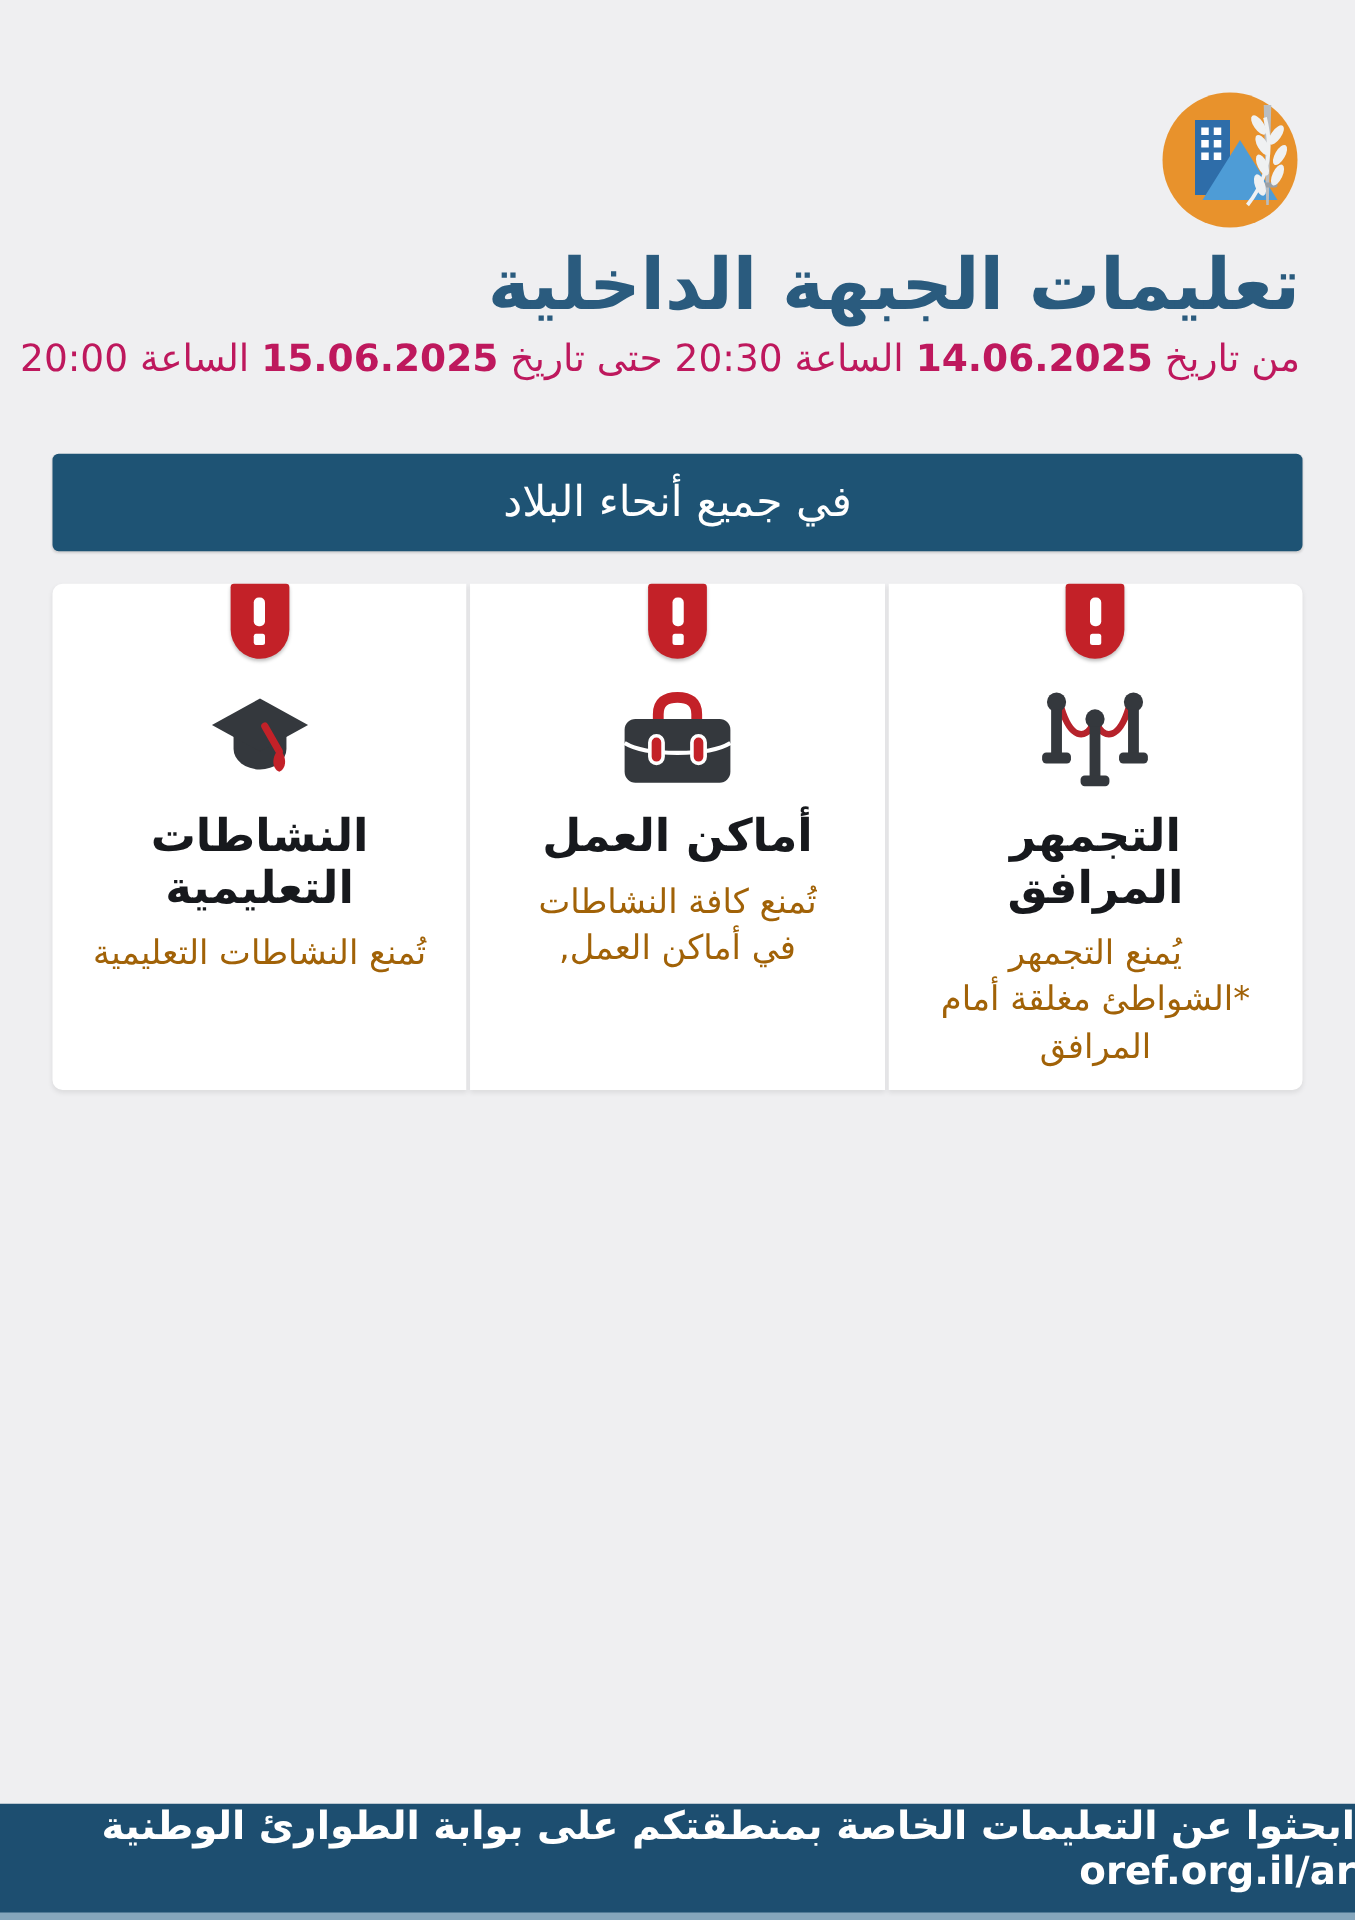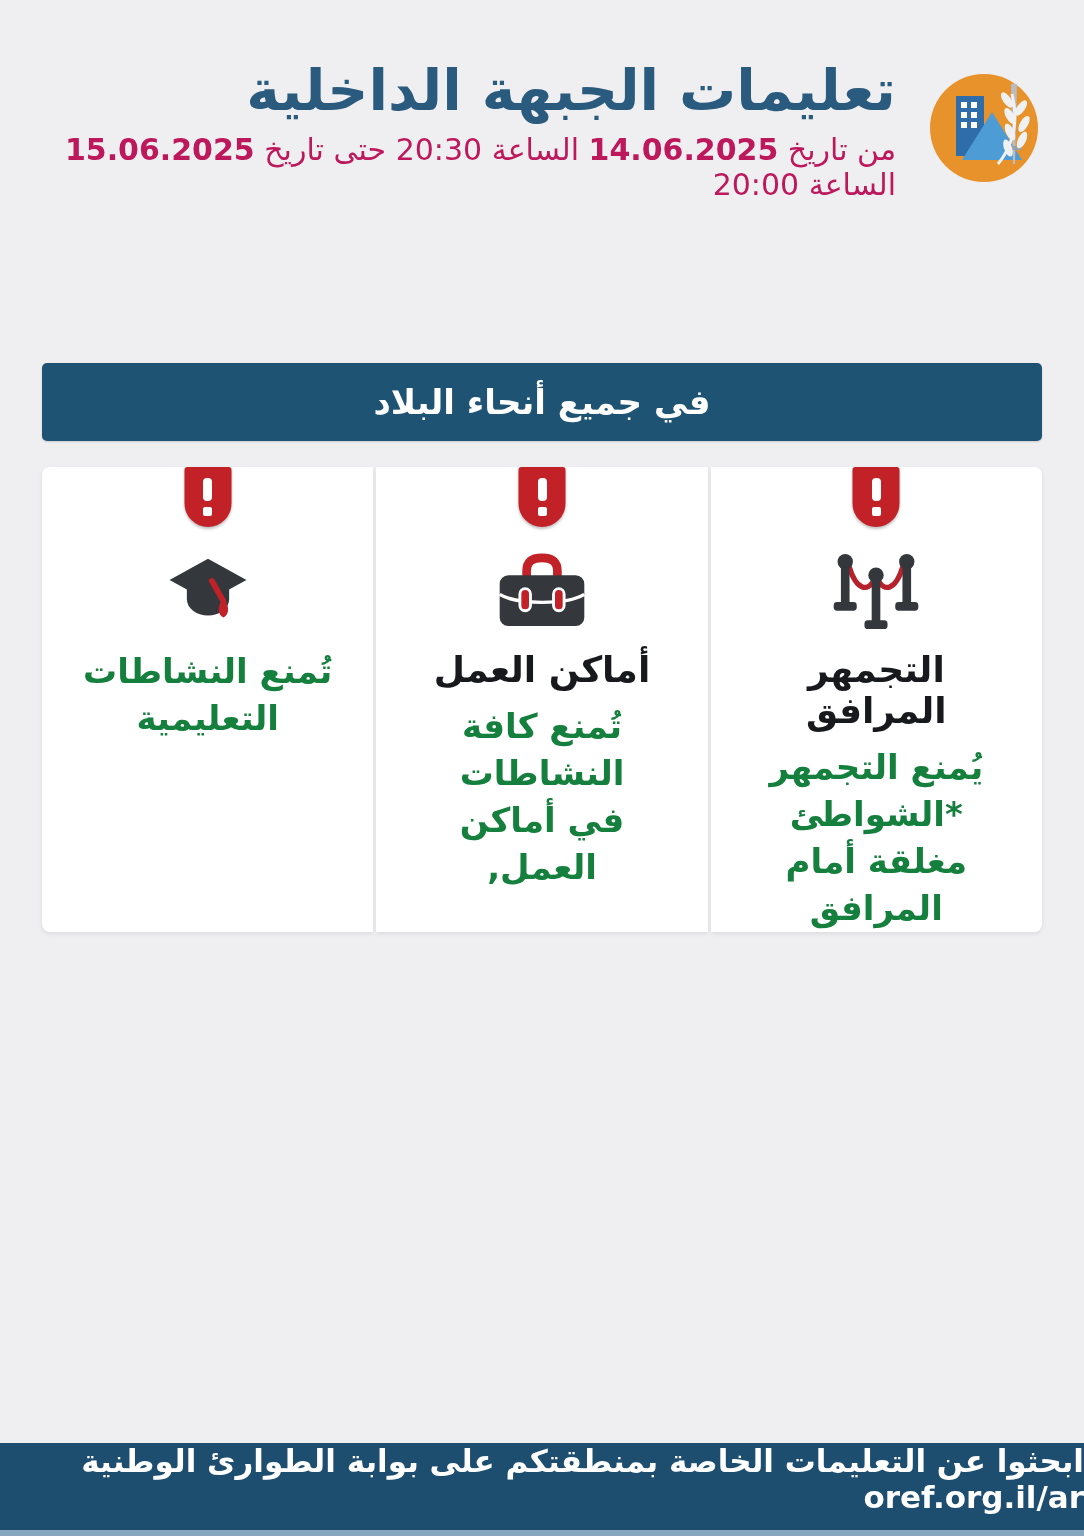--- a/index.html
+++ b/index.html
@@ -4,33 +4,33 @@
 <style>
   html,body { margin:0; padding:0; }
   body {
     width:1084px; height:1536px;
     font-family:"DejaVu Sans","Liberation Sans",sans-serif;
     background:#efeff1;
   }
   .page { position:relative; width:1084px; height:1536px; background:#efeff1; overflow:hidden; direction:rtl; }
 
   
-  .header { position:absolute; top:58px; right:44px; display:flex; gap:32px; align-items:flex-start; }
+  .header { position:absolute; top:58px; right:44px; display:flex; gap:12px; align-items:flex-start;flex-direction:column; }
   .logo { width:112px; height:112px; margin-top:14px; flex:0 0 auto; }
   .header-text { text-align:right; }
   .title { margin:0; font-size:57px; line-height:1.15; font-weight:bold; color:#2a5b7e; letter-spacing:-1px; }
   .subtitle { margin:8px 0 0; font-size:30px; color:#be185d; }
   .subtitle b { font-weight:bold; }
 
   
   .banner {
     position:absolute; top:363px; left:42px; right:42px; height:78px;
     background:#1e5374; border-radius:5px;
     display:flex; align-items:center; justify-content:center;
-    color:#ffffff; font-size:34px; font-weight:bold;
+    color:#ffffff; font-size:34px; font-weight:normal;
     box-shadow:0 1px 2px rgba(0,0,0,.15);
   }
 
   
   .cards {
     position:absolute; top:467px; left:42px; right:42px; height:405px;
     display:grid; grid-template-columns:1fr 1fr 1fr; gap:3px;
   }
   .card {
     position:relative; background:#ffffff; text-align:center; padding:0 26px;
@@ -49,21 +49,21 @@
     position:absolute; top:11px; left:50%; transform:translateX(-50%);
     width:9px; height:23px; background:#ffffff; border-radius:4px;
   }
   .badge .ex-dot {
     position:absolute; top:40px; left:50%; transform:translateX(-50%);
     width:9px; height:9px; background:#ffffff; border-radius:2px;
   }
 
   .icon-wrap { margin-top:80px; height:88px; display:flex; align-items:center; justify-content:center; }
   .card-title { margin:14px 0 0; font-size:36px; font-weight:bold; color:#17191d; }
-  .card-text { margin:13px 0 0; font-size:34px; line-height:1.38; color:#15803d;font-weight:bold; }
+  .card-text { margin:13px 0 0; font-size:27px; line-height:1.38; color:#a16207; }
   .card-text .line { display:block; }
 
   
   .footer {
     position:absolute; bottom:0; left:0; width:100%; height:93px;
     background:#1d4e70; border-bottom:6px solid #85a6bc; box-sizing:border-box;
     display:flex; align-items:flex-start; justify-content:center;
     color:#ffffff; font-size:31px; font-weight:bold;
   }
 </style>
@@ -168,20 +168,21 @@
           <span class="ex-dot"></span>
       </div>
       <div class="icon-wrap">
         <svg viewBox="0 0 104 84" width="100" height="81" aria-hidden="true">
           <path d="M30,38 v12 a22,17 0 0 0 44,0 v-12 z" fill="#34383d"></path>
           <polygon points="52,8 92,30 52,52 12,30" fill="#34383d"></polygon>
           <path d="M56,31 L68,52" stroke="#c32128" stroke-width="6" stroke-linecap="round"></path>
           <path d="M68,50 c6,5 7,16 0,19 c-7,-3 -6,-14 0,-19 z" fill="#c32128"></path>
         </svg>
       </div>
+      <h2 class="card-title">النشاطات التعليمية</h2>
       <p class="card-text">
         <span class="line">تُمنع النشاطات التعليمية</span>
       </p>
     </article>
 
   </section>
 
   <footer class="footer">
     <span>ابحثوا عن التعليمات الخاصة بمنطقتكم على بوابة الطوارئ الوطنية oref.org.il/ar</span>
   </footer>

